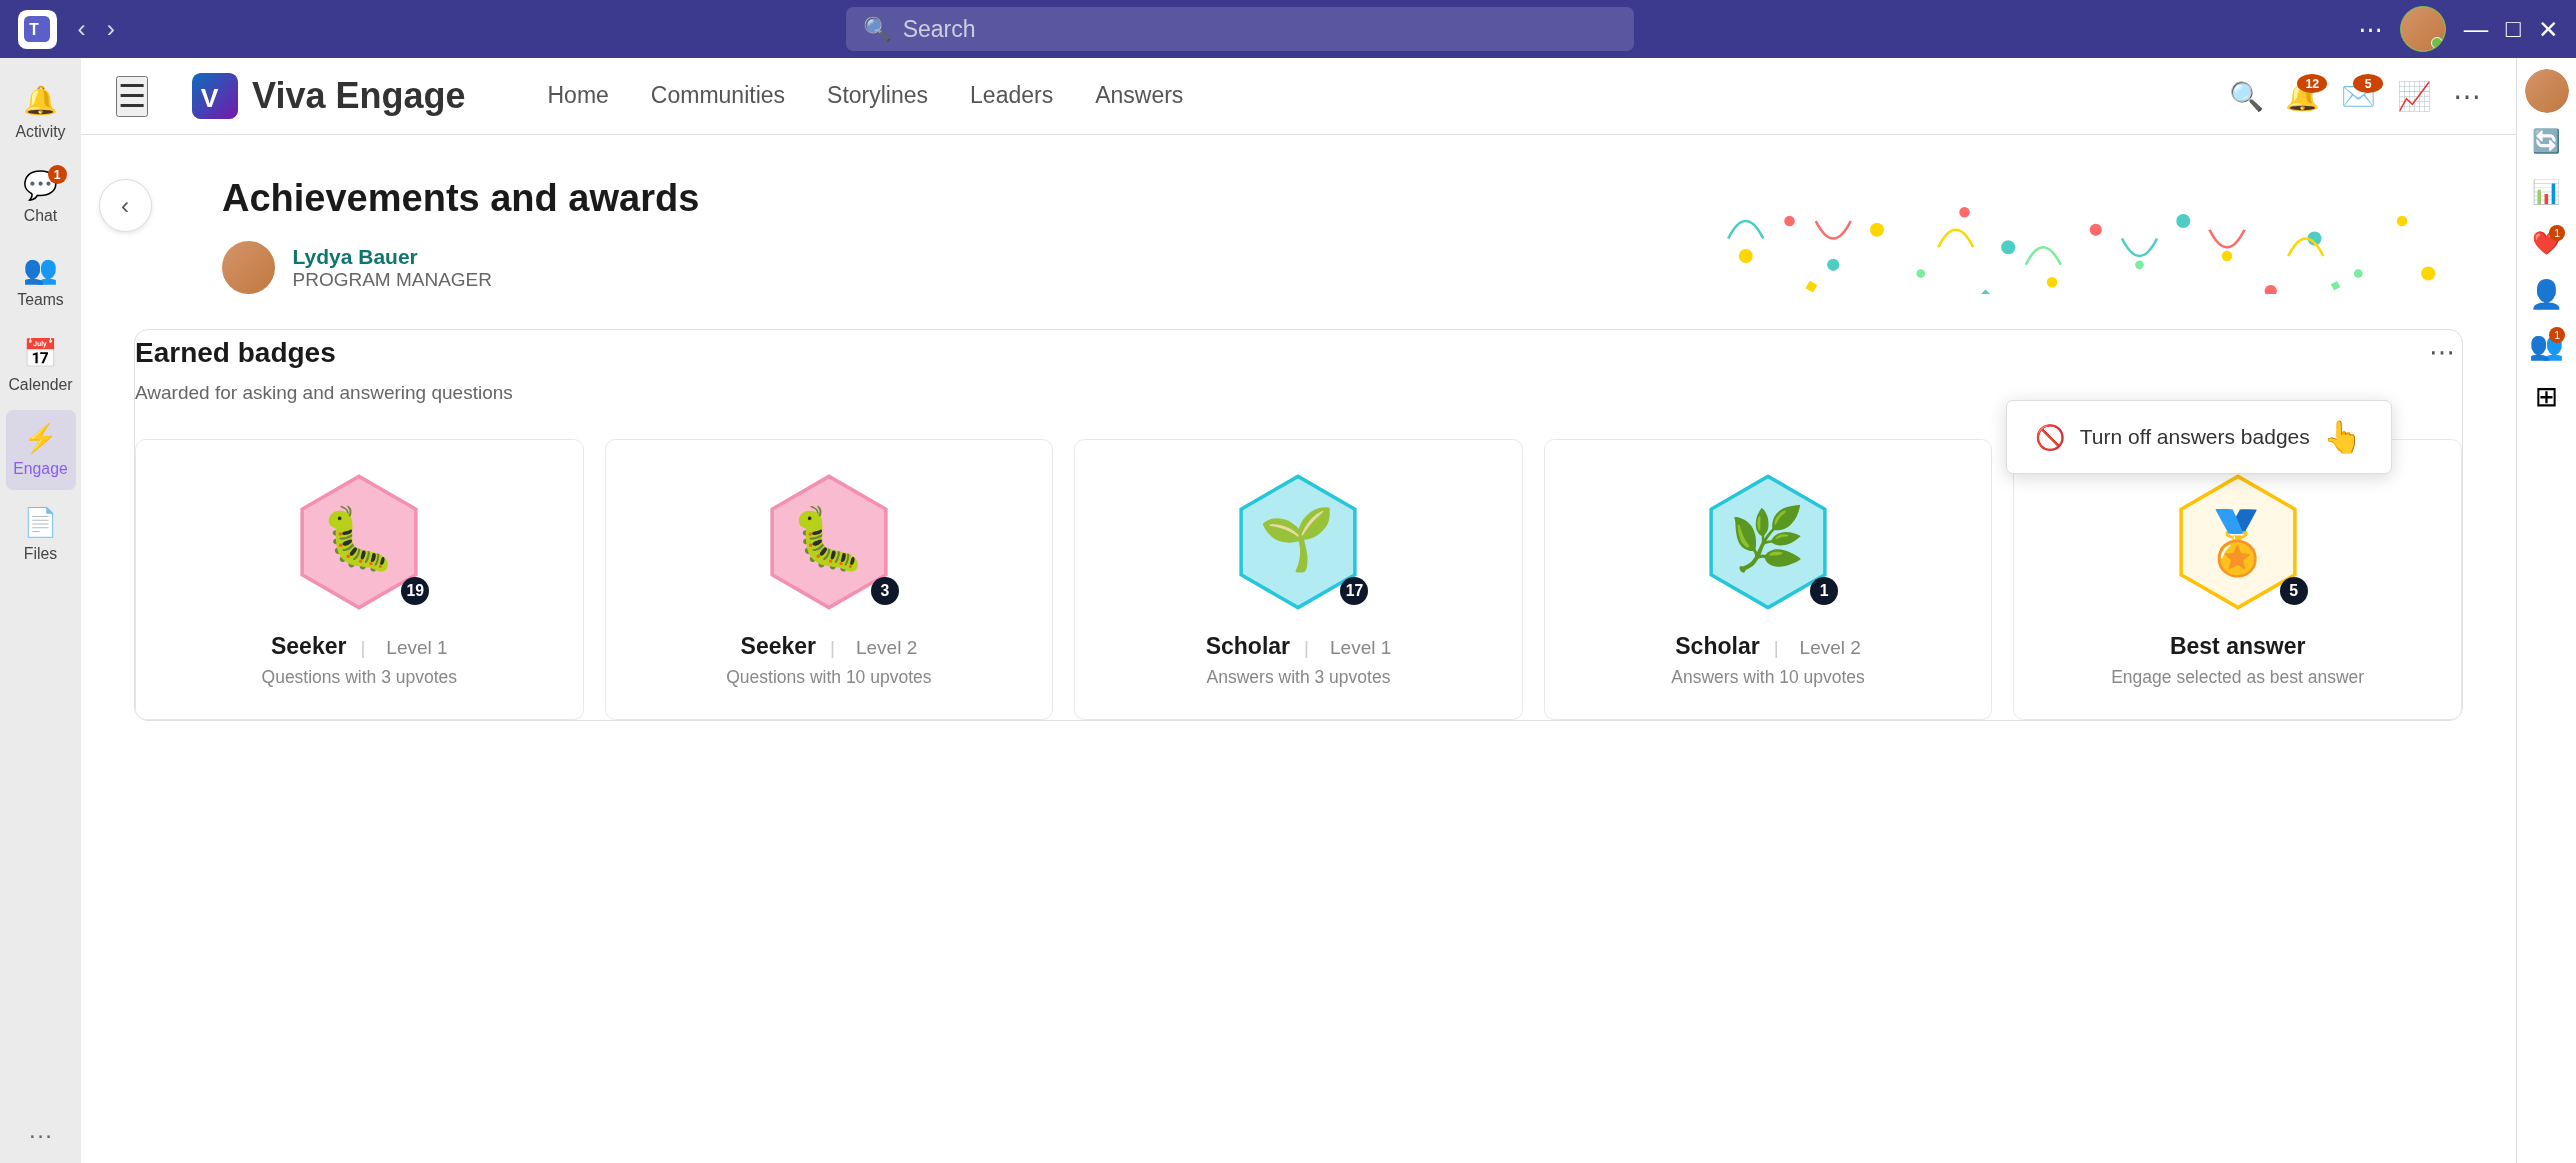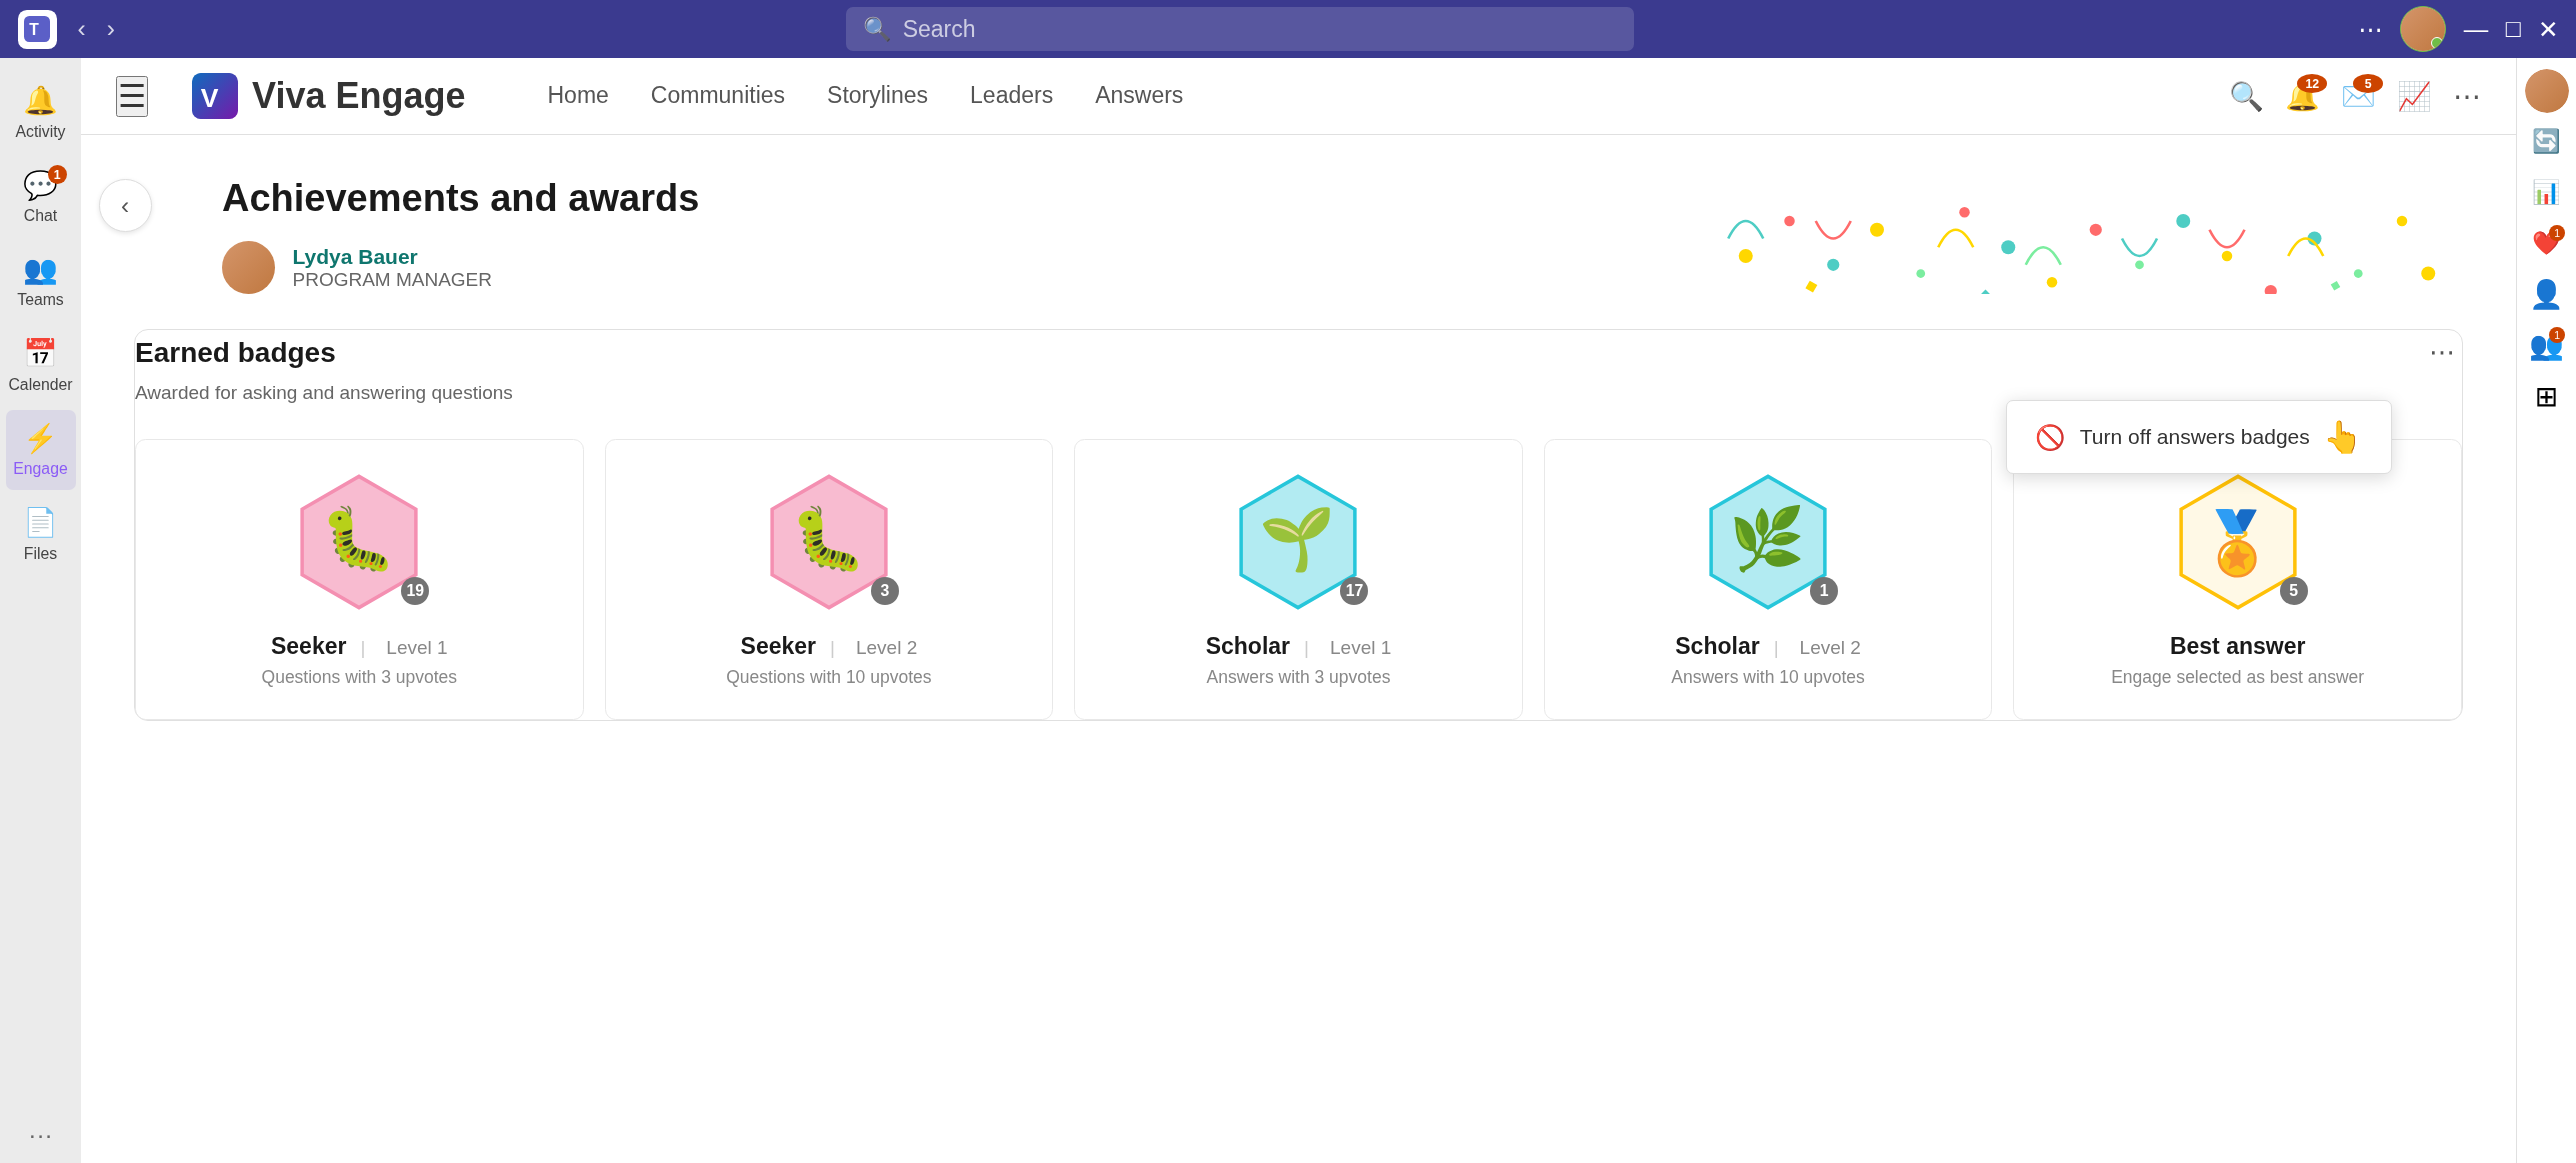--- a/index.html
+++ b/index.html
@@ -226,21 +226,21 @@
       height: 140px;
       display: flex;
       align-items: center;
       justify-content: center;
     }
     .badge-hexagon svg { width: 140px; height: 140px; }
     .badge-count {
       position: absolute;
       bottom: 7px;
       right: 0;
-      background: #737373;
+      background: #0f172a;
       color: white;
       font-size: 15.8px;
       font-weight: bold;
       border-radius: 50%;
       width: 28px;
       height: 28px;
       display: flex;
       align-items: center;
       justify-content: center;
     }

